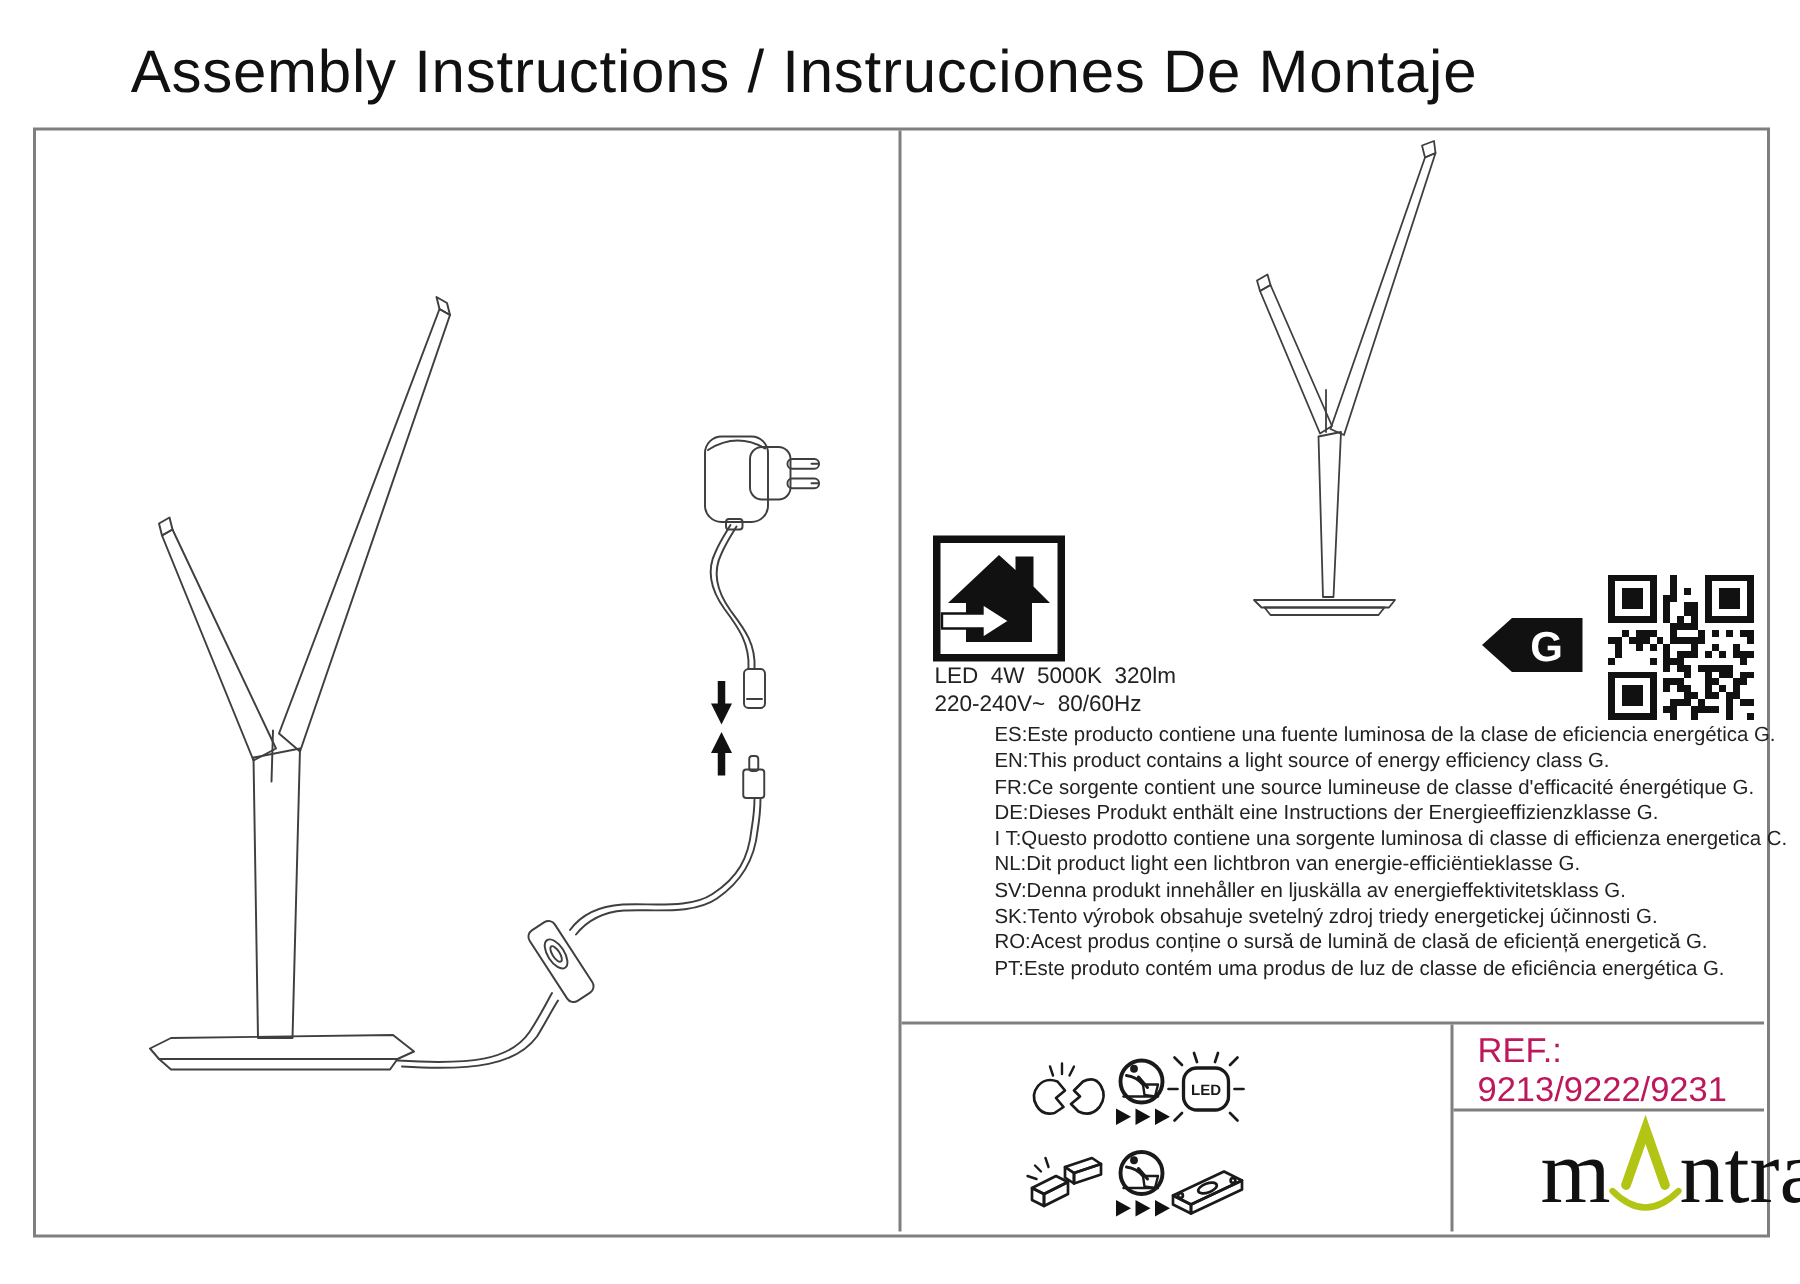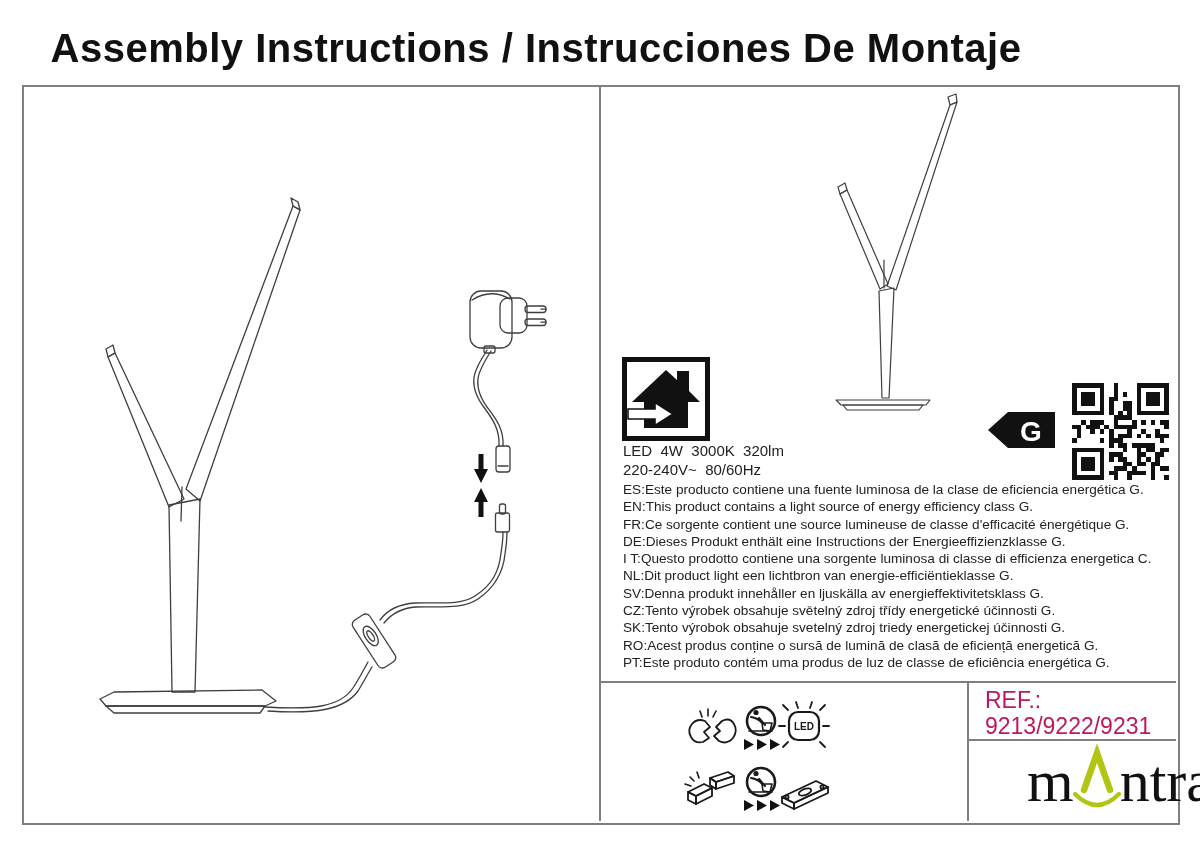--- a/index.html
+++ b/index.html
@@ -1,31 +1,31 @@
 <!DOCTYPE html>
 <html><head>
 <meta charset="utf-8">
 <style>
   html,body{margin:0;padding:0;background:#ffffff;}
   #page{position:relative;width:1200px;height:856px;background:#ffffff;
         font-family:"Liberation Sans", sans-serif;color:#1a1a1a;overflow:hidden;}
   .abs{position:absolute;}
   #title{left:0;top:26px;width:1072px;text-align:center;font-size:40px;
-         letter-spacing:0.5px;color:#111;font-weight:bold;}
+         letter-spacing:0.5px;color:#111;}
   
   #outer-box{left:22px;top:85px;width:1154px;height:736px;border:2px solid #7f7f7f;}
   .divider{background:#7f7f7f;}
   #div-vert-main{left:599px;top:87px;width:2px;height:734px;}
   #div-horiz-bottom{left:601px;top:681px;width:575px;height:2px;}
   #div-vert-ref{left:967px;top:683px;width:2px;height:138px;}
   #div-horiz-ref{left:969px;top:739px;width:207px;height:2px;}
   
   #specs{left:623px;top:441px;font-size:15px;line-height:19px;white-space:pre;color:#222;}
   #languages{left:623px;top:481px;font-size:13.6px;line-height:17.3px;color:#222;}
-  #languages div{white-space:pre;}
+  #languages div{white-space:pre;margin-left:40px;}
   
   #ref-block{left:985px;top:687px;font-size:23px;line-height:26px;color:#be185d;}
   #logo{left:1025px;top:744px;width:190px;height:74px;white-space:nowrap;text-align:center;}
   #logo .word{font-family:"Liberation Serif", serif;font-size:60px;color:#111;line-height:70px;}
   #logo svg{display:inline-block;vertical-align:-17px;margin:0 -3px;}
   svg{overflow:visible;}
   text{font-family:"Liberation Sans", sans-serif;}
 </style>
 </head>
 <body>
@@ -100,21 +100,21 @@
     <polygon points="43,315 123,315 119,320 47,320"></polygon>
   </svg>
 
   <svg class="abs" style="left:622px;top:357px;" width="88" height="84" viewBox="0 0 88 84">
     <rect x="2.5" y="2.5" width="83" height="79" fill="#fff" stroke="#111" stroke-width="5"></rect>
     <path d="M 10 45 L 44 13 L 55 23 L 55 14 L 67 14 L 67 34 L 78 45 L 66 45 L 66 71 L 22 71 L 22 45 Z" fill="#111" stroke="none"></path>
     <rect x="22" y="42" width="44" height="29" fill="#111"></rect>
     <polygon points="6,52 33,52 33,45.5 51,57 33,68.5 33,62 6,62" fill="#fff" stroke="#111" stroke-width="1.6"></polygon>
   </svg>
 
-  <div class="abs" id="specs"><div>LED  4W  3000K  320lm</div><div>220-240V~  80/60Hz</div></div>
+  <div class="abs" id="specs"><div>LED  4W  5000K  320lm</div><div>220-240V~  80/60Hz</div></div>
 
   <svg class="abs" style="left:986px;top:409px;" width="72" height="42" viewBox="0 0 72 42">
     <polygon points="2,21 22,3 69,3 69,39 22,39" fill="#111"></polygon>
     <text x="45" y="31.5" text-anchor="middle" fill="#fff" font-size="28" font-weight="bold">G</text>
   </svg>
 
   <svg class="abs" id="qr-svg" style="left:1072px;top:383px;" width="97" height="97" viewBox="0 0 21 21" shape-rendering="crispEdges">
       <rect x="0" y="0" width="1" height="1" fill="#111"></rect>
       <rect x="1" y="0" width="1" height="1" fill="#111"></rect>
       <rect x="2" y="0" width="1" height="1" fill="#111"></rect>
@@ -332,21 +332,20 @@
     </svg>
 
   <div class="abs" id="languages">
       <div>ES:Este producto contiene una fuente luminosa de la clase de eficiencia energética G.</div>
       <div>EN:This product contains a light source of energy efficiency class G.</div>
       <div>FR:Ce sorgente contient une source lumineuse de classe d'efficacité énergétique G.</div>
       <div>DE:Dieses Produkt enthält eine Instructions der Energieeffizienzklasse G.</div>
       <div>I T:Questo prodotto contiene una sorgente luminosa di classe di efficienza energetica C.</div>
       <div>NL:Dit product light een lichtbron van energie-efficiëntieklasse G.</div>
       <div>SV:Denna produkt innehåller en ljuskälla av energieffektivitetsklass G.</div>
-      <div>CZ:Tento výrobek obsahuje světelný zdroj třídy energetické účinnosti G.</div>
       <div>SK:Tento výrobok obsahuje svetelný zdroj triedy energetickej účinnosti G.</div>
       <div>RO:Acest produs conține o sursă de lumină de clasă de eficiență energetică G.</div>
       <div>PT:Este produto contém uma produs de luz de classe de eficiência energética G.</div>
     </div>
 
   <svg class="abs" style="left:676px;top:696px;" width="170" height="125" viewBox="0 0 170 125" fill="none" stroke="#1a1a1a" stroke-width="1.8" stroke-linejoin="round" stroke-linecap="round">
 
     <g>
       <path d="M 16 28 Q 11 34 15 41 Q 19 48 27 46 L 33 42 L 28 36 L 34 31 L 29 25 Q 21 22 16 28 Z"></path>
       <path d="M 40 31 L 46 25 Q 54 21 58 28 Q 62 35 57 42 Q 51 49 43 45 L 38 40 L 44 35 Z"></path>

